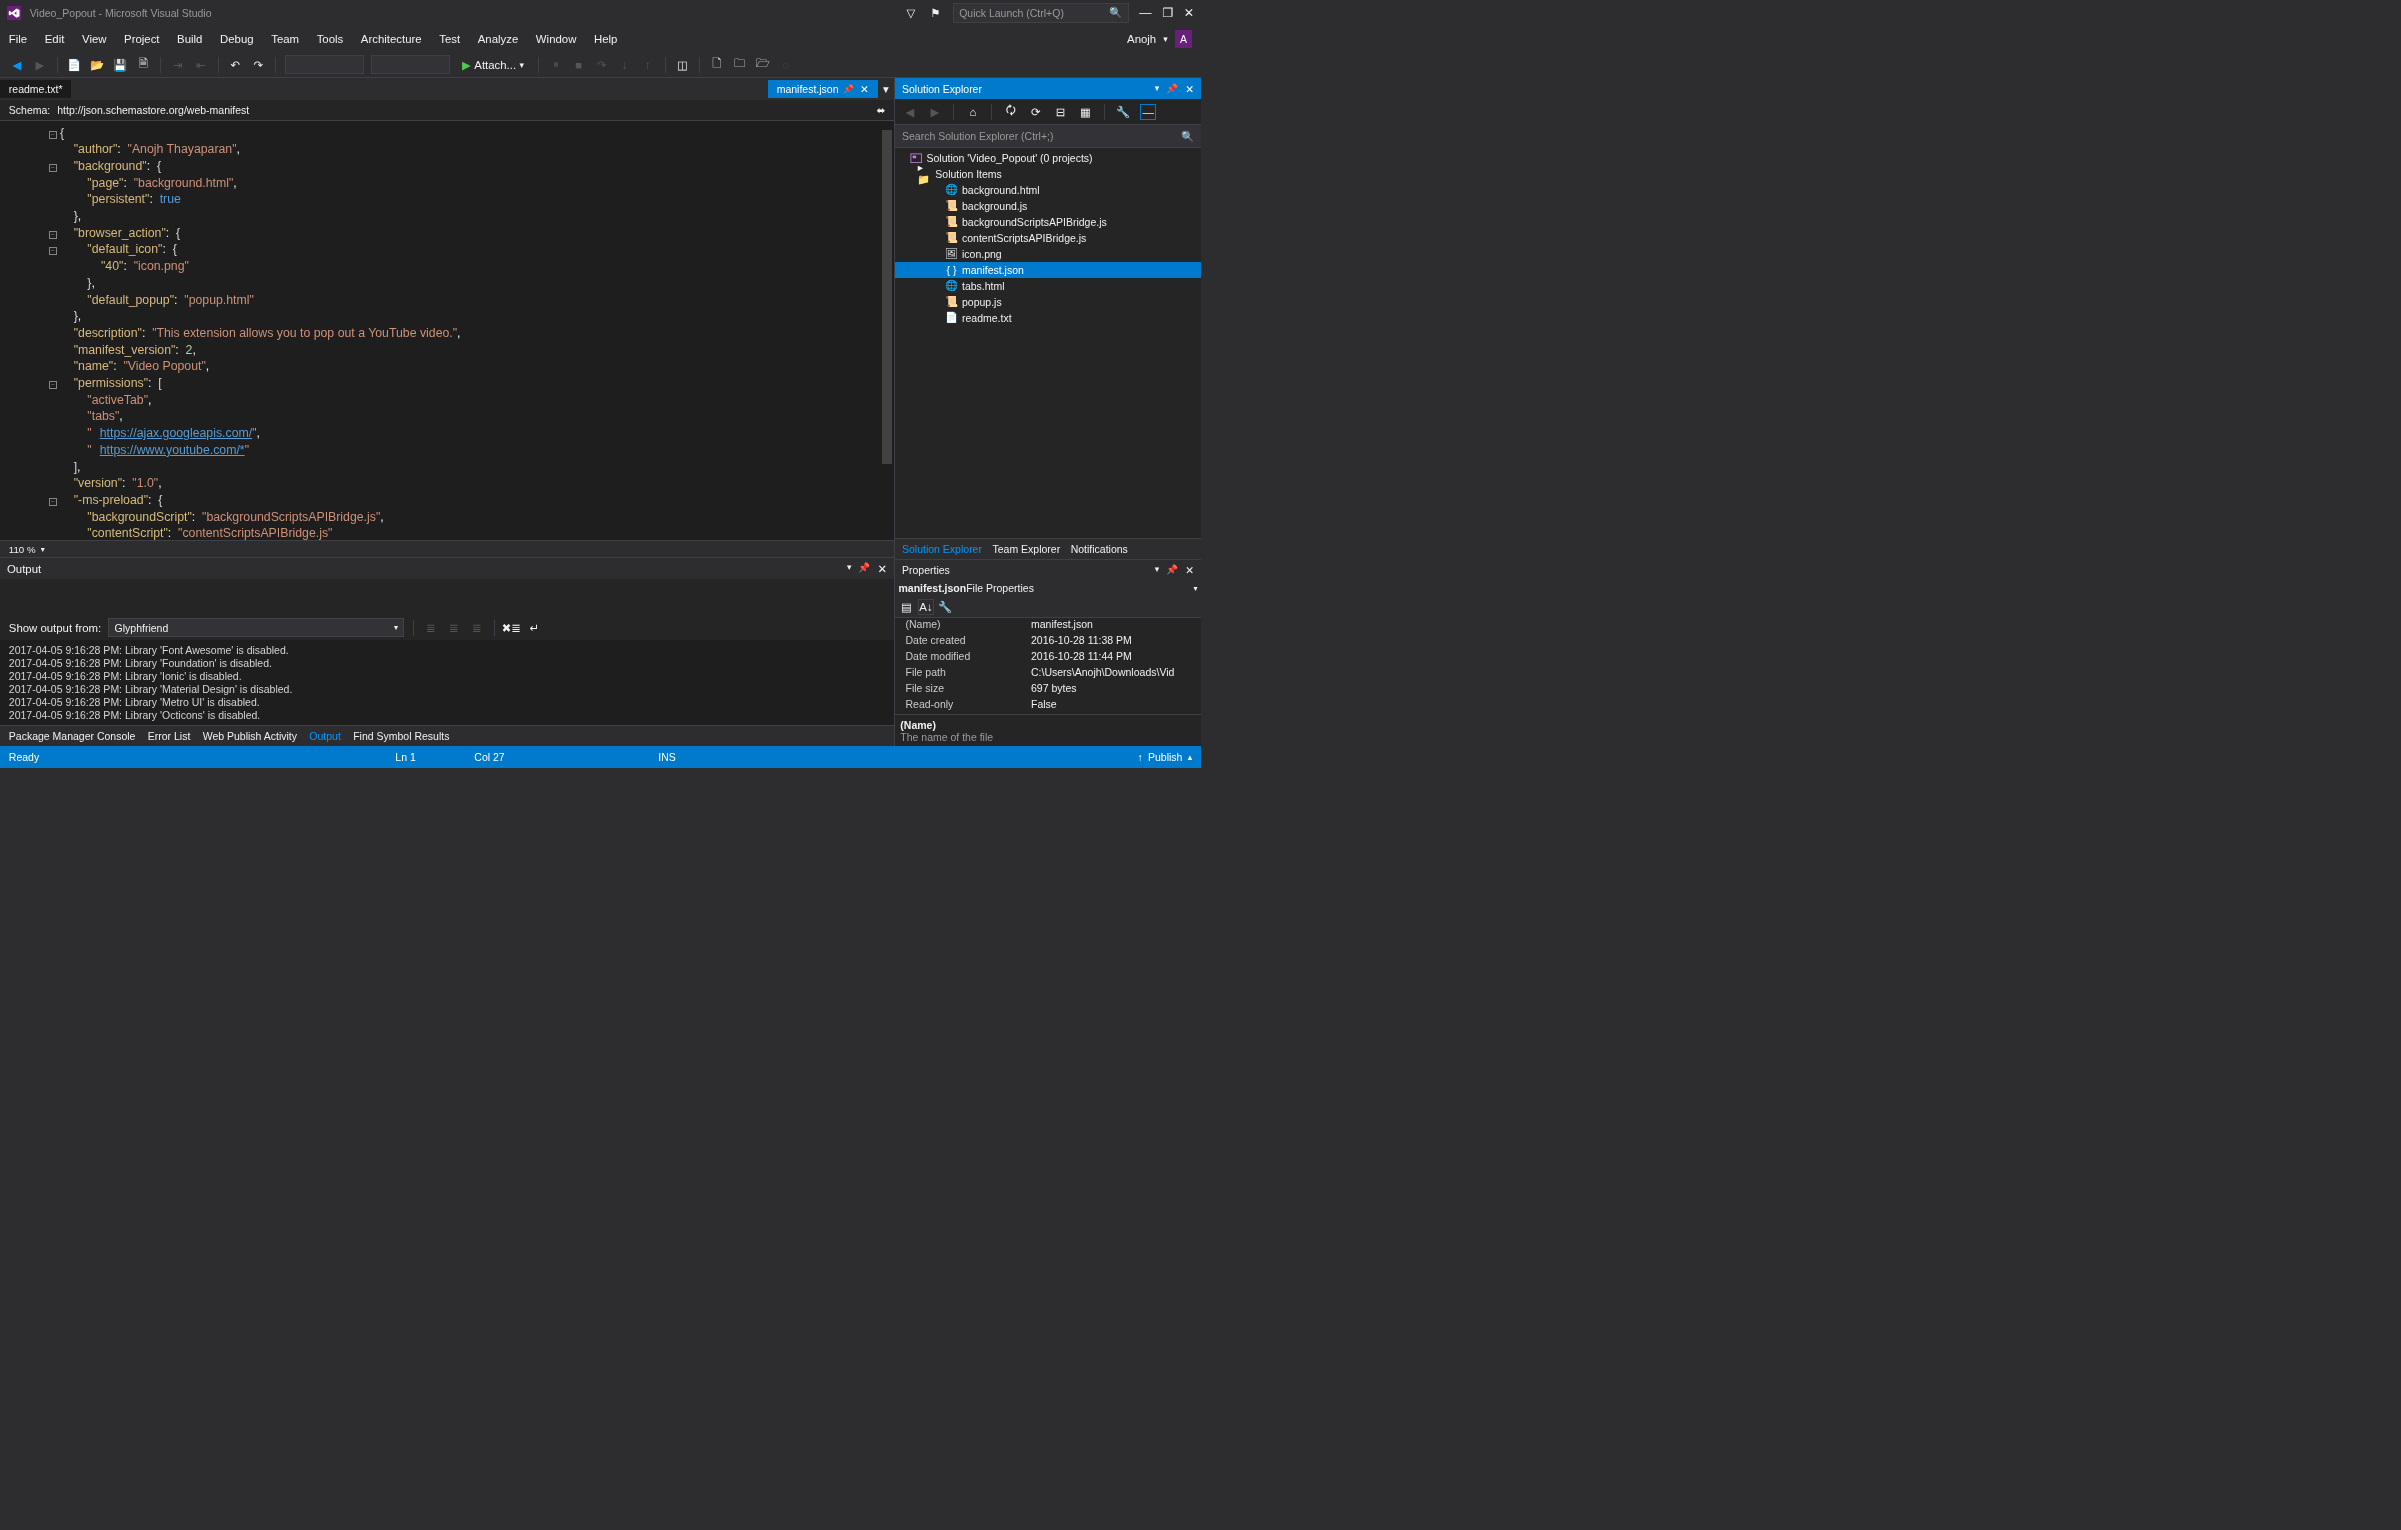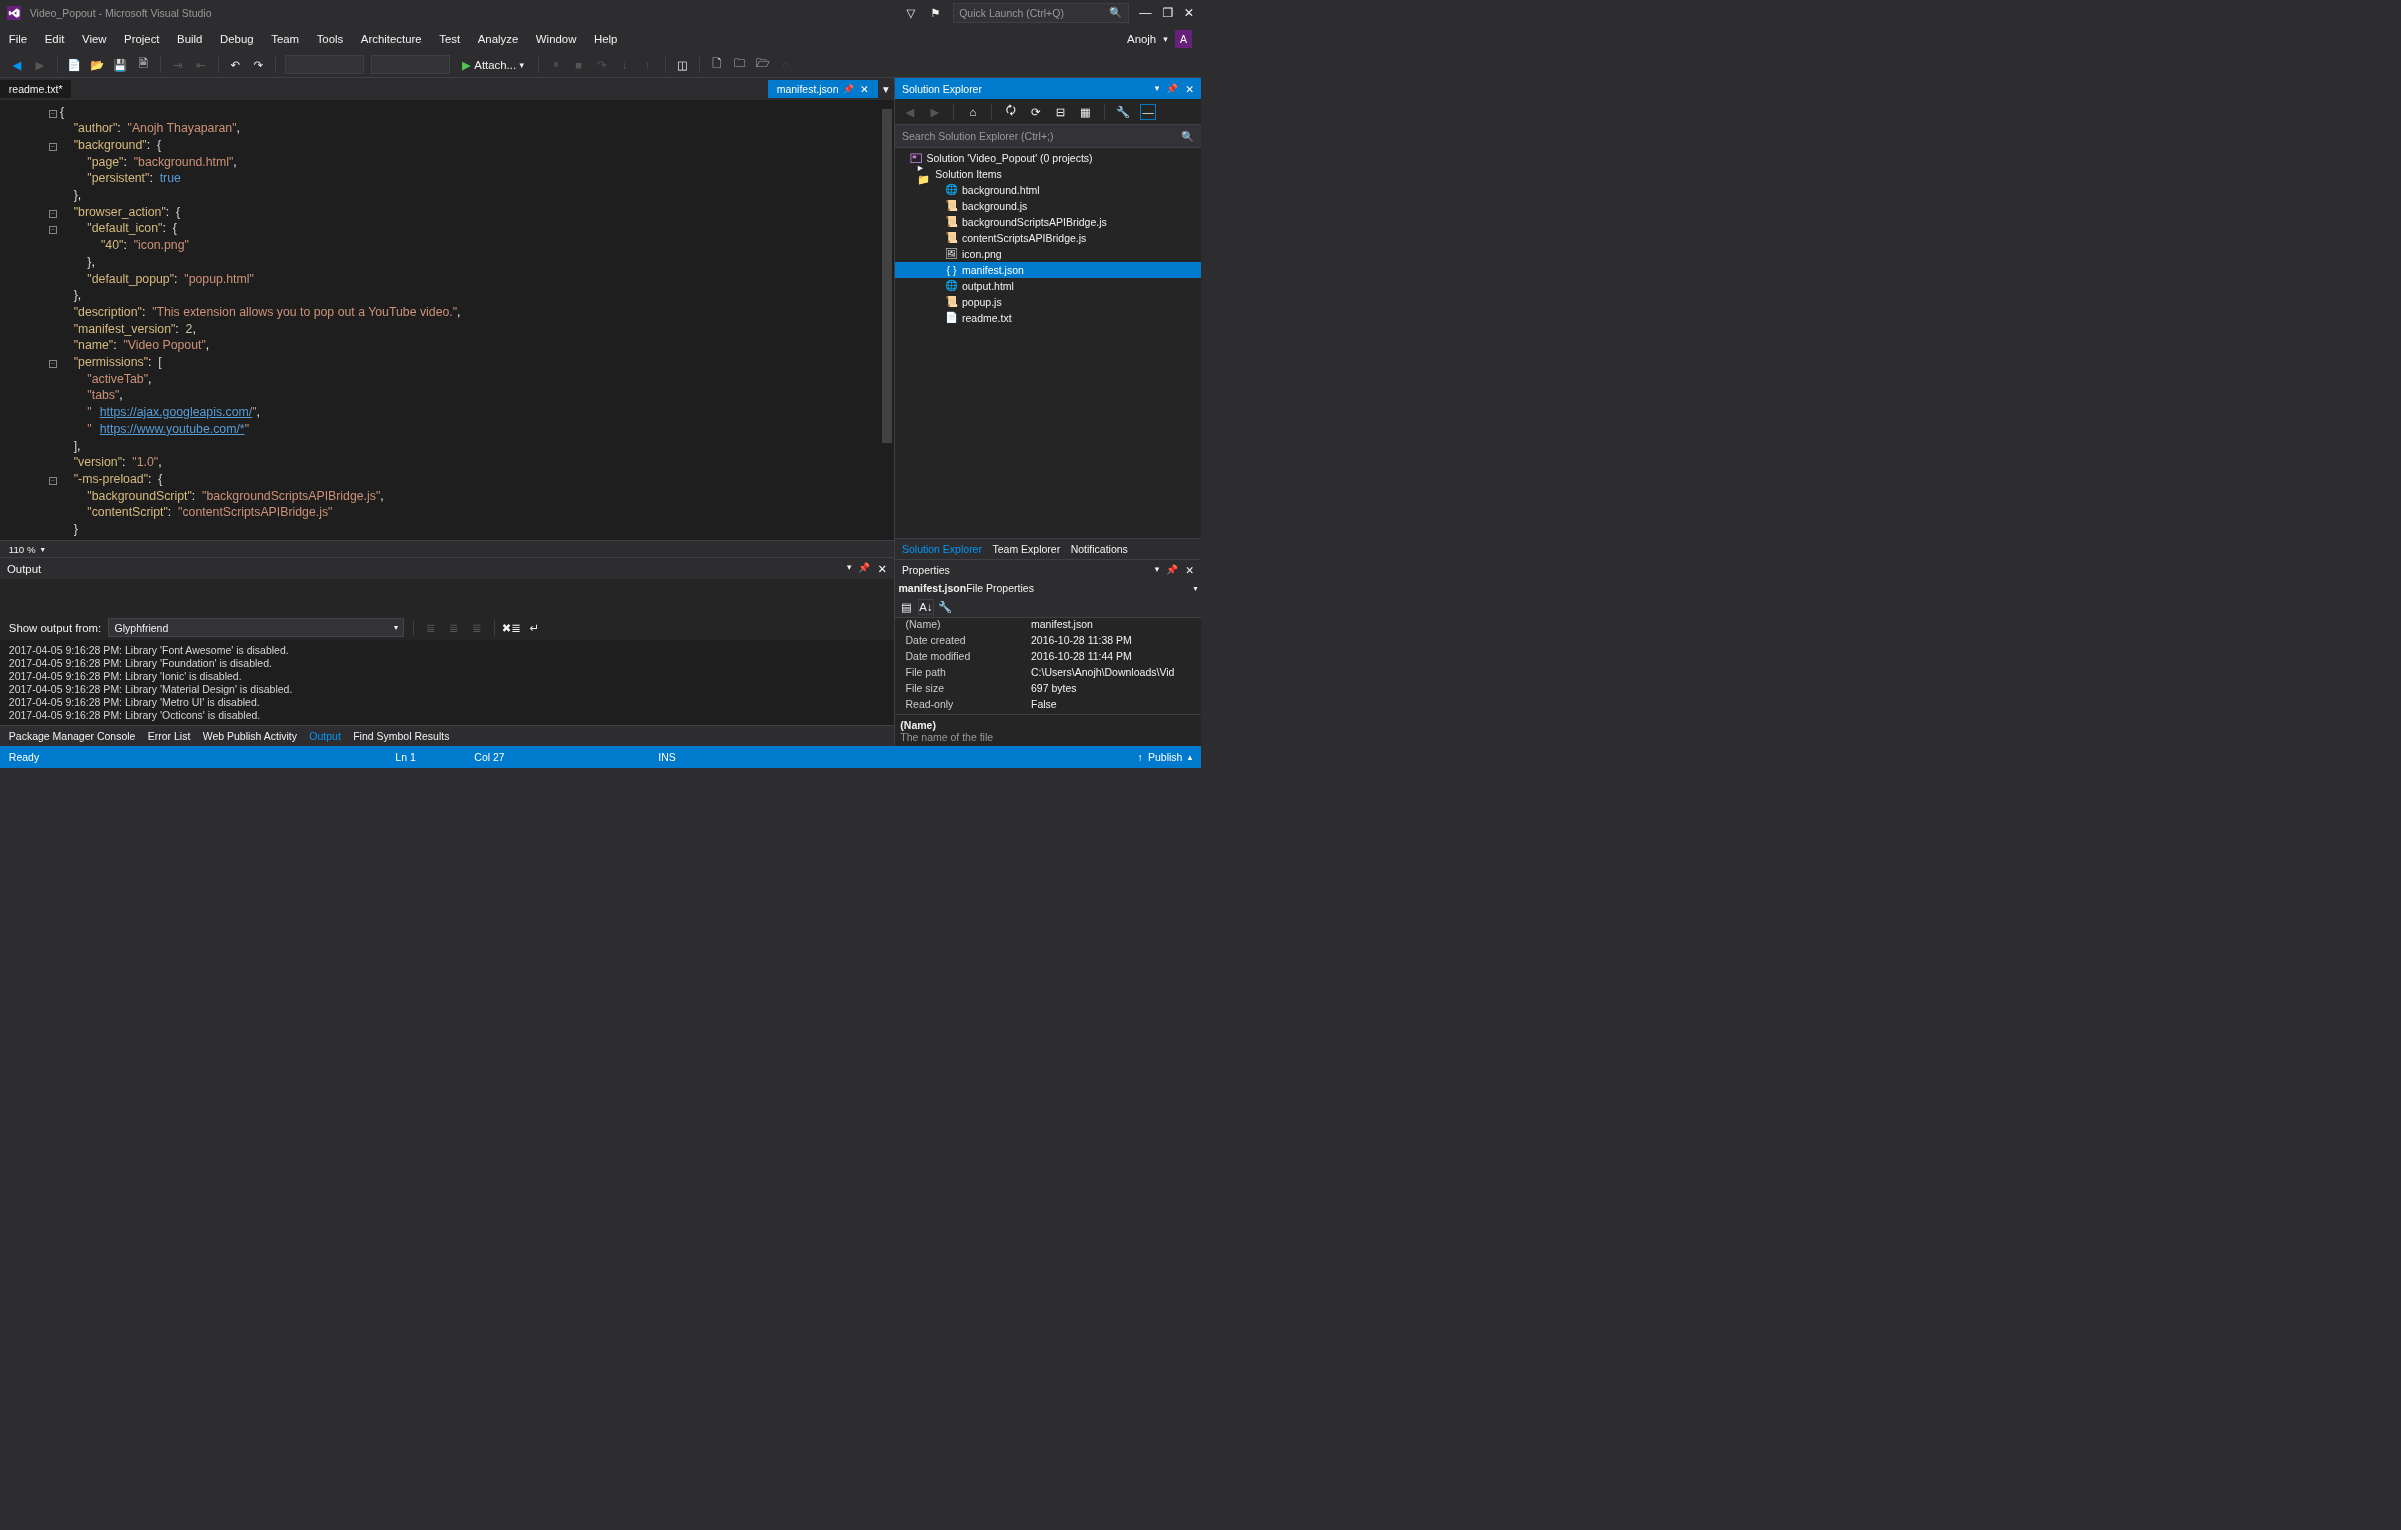--- a/index.html
+++ b/index.html
@@ -173,20 +173,25 @@
       <div class="tab-right-group">
         <div class="tab active-right">
           <span>manifest.json</span>
           <span style="font-size:8.8px;">📌</span>
           <span>✕</span>
         </div>
         <span style="padding:0 5.3px;cursor:pointer;">▾</span>
       </div>
     </div>
 
+    <div class="schema-bar">
+      <span>Schema:</span>
+      <span style="flex:1;">http://json.schemastore.org/web-manifest</span>
+      <span>⬌</span>
+    </div>
 
     <div class="code-area" id="code-area">
       <div class="code-scroll-thumb"></div>
     <div class="code-line"><div class="fold-col"><span class="fold-box">−</span></div><div class="code-content"><span class="tok-brace">{</span></div></div>
         <div class="code-line"><div class="fold-col"></div><div class="code-content">    <span class="tok-key">"author"</span>:  <span class="tok-str">"Anojh Thayaparan"</span>,</div></div>
         <div class="code-line"><div class="fold-col"><span class="fold-box">−</span></div><div class="code-content">    <span class="tok-key">"background"</span>:  <span class="tok-brace">{</span></div></div>
         <div class="code-line"><div class="fold-col"></div><div class="code-content">        <span class="tok-key">"page"</span>:  <span class="tok-str">"background.html"</span>,</div></div>
         <div class="code-line"><div class="fold-col"></div><div class="code-content">        <span class="tok-key">"persistent"</span>:  <span class="tok-bool">true</span></div></div>
         <div class="code-line"><div class="fold-col"></div><div class="code-content">    <span class="tok-brace">}</span>,</div></div>
         <div class="code-line"><div class="fold-col"><span class="fold-box">−</span></div><div class="code-content">    <span class="tok-key">"browser_action"</span>:  <span class="tok-brace">{</span></div></div>
@@ -326,21 +331,21 @@
           <span>icon.png</span>
         </div>
         <div class="tree-row selected">
           <span class="indent" style="width:39px"></span>
           <span class="tree-icon">{ }</span>
           <span>manifest.json</span>
         </div>
         <div class="tree-row">
           <span class="indent" style="width:39px"></span>
           <span class="tree-icon">🌐</span>
-          <span>output.html</span>
+          <span>tabs.html</span>
         </div>
         <div class="tree-row">
           <span class="indent" style="width:39px"></span>
           <span class="tree-icon">📜</span>
           <span>popup.js</span>
         </div>
         <div class="tree-row">
           <span class="indent" style="width:39px"></span>
           <span class="tree-icon">📄</span>
           <span>readme.txt</span>

